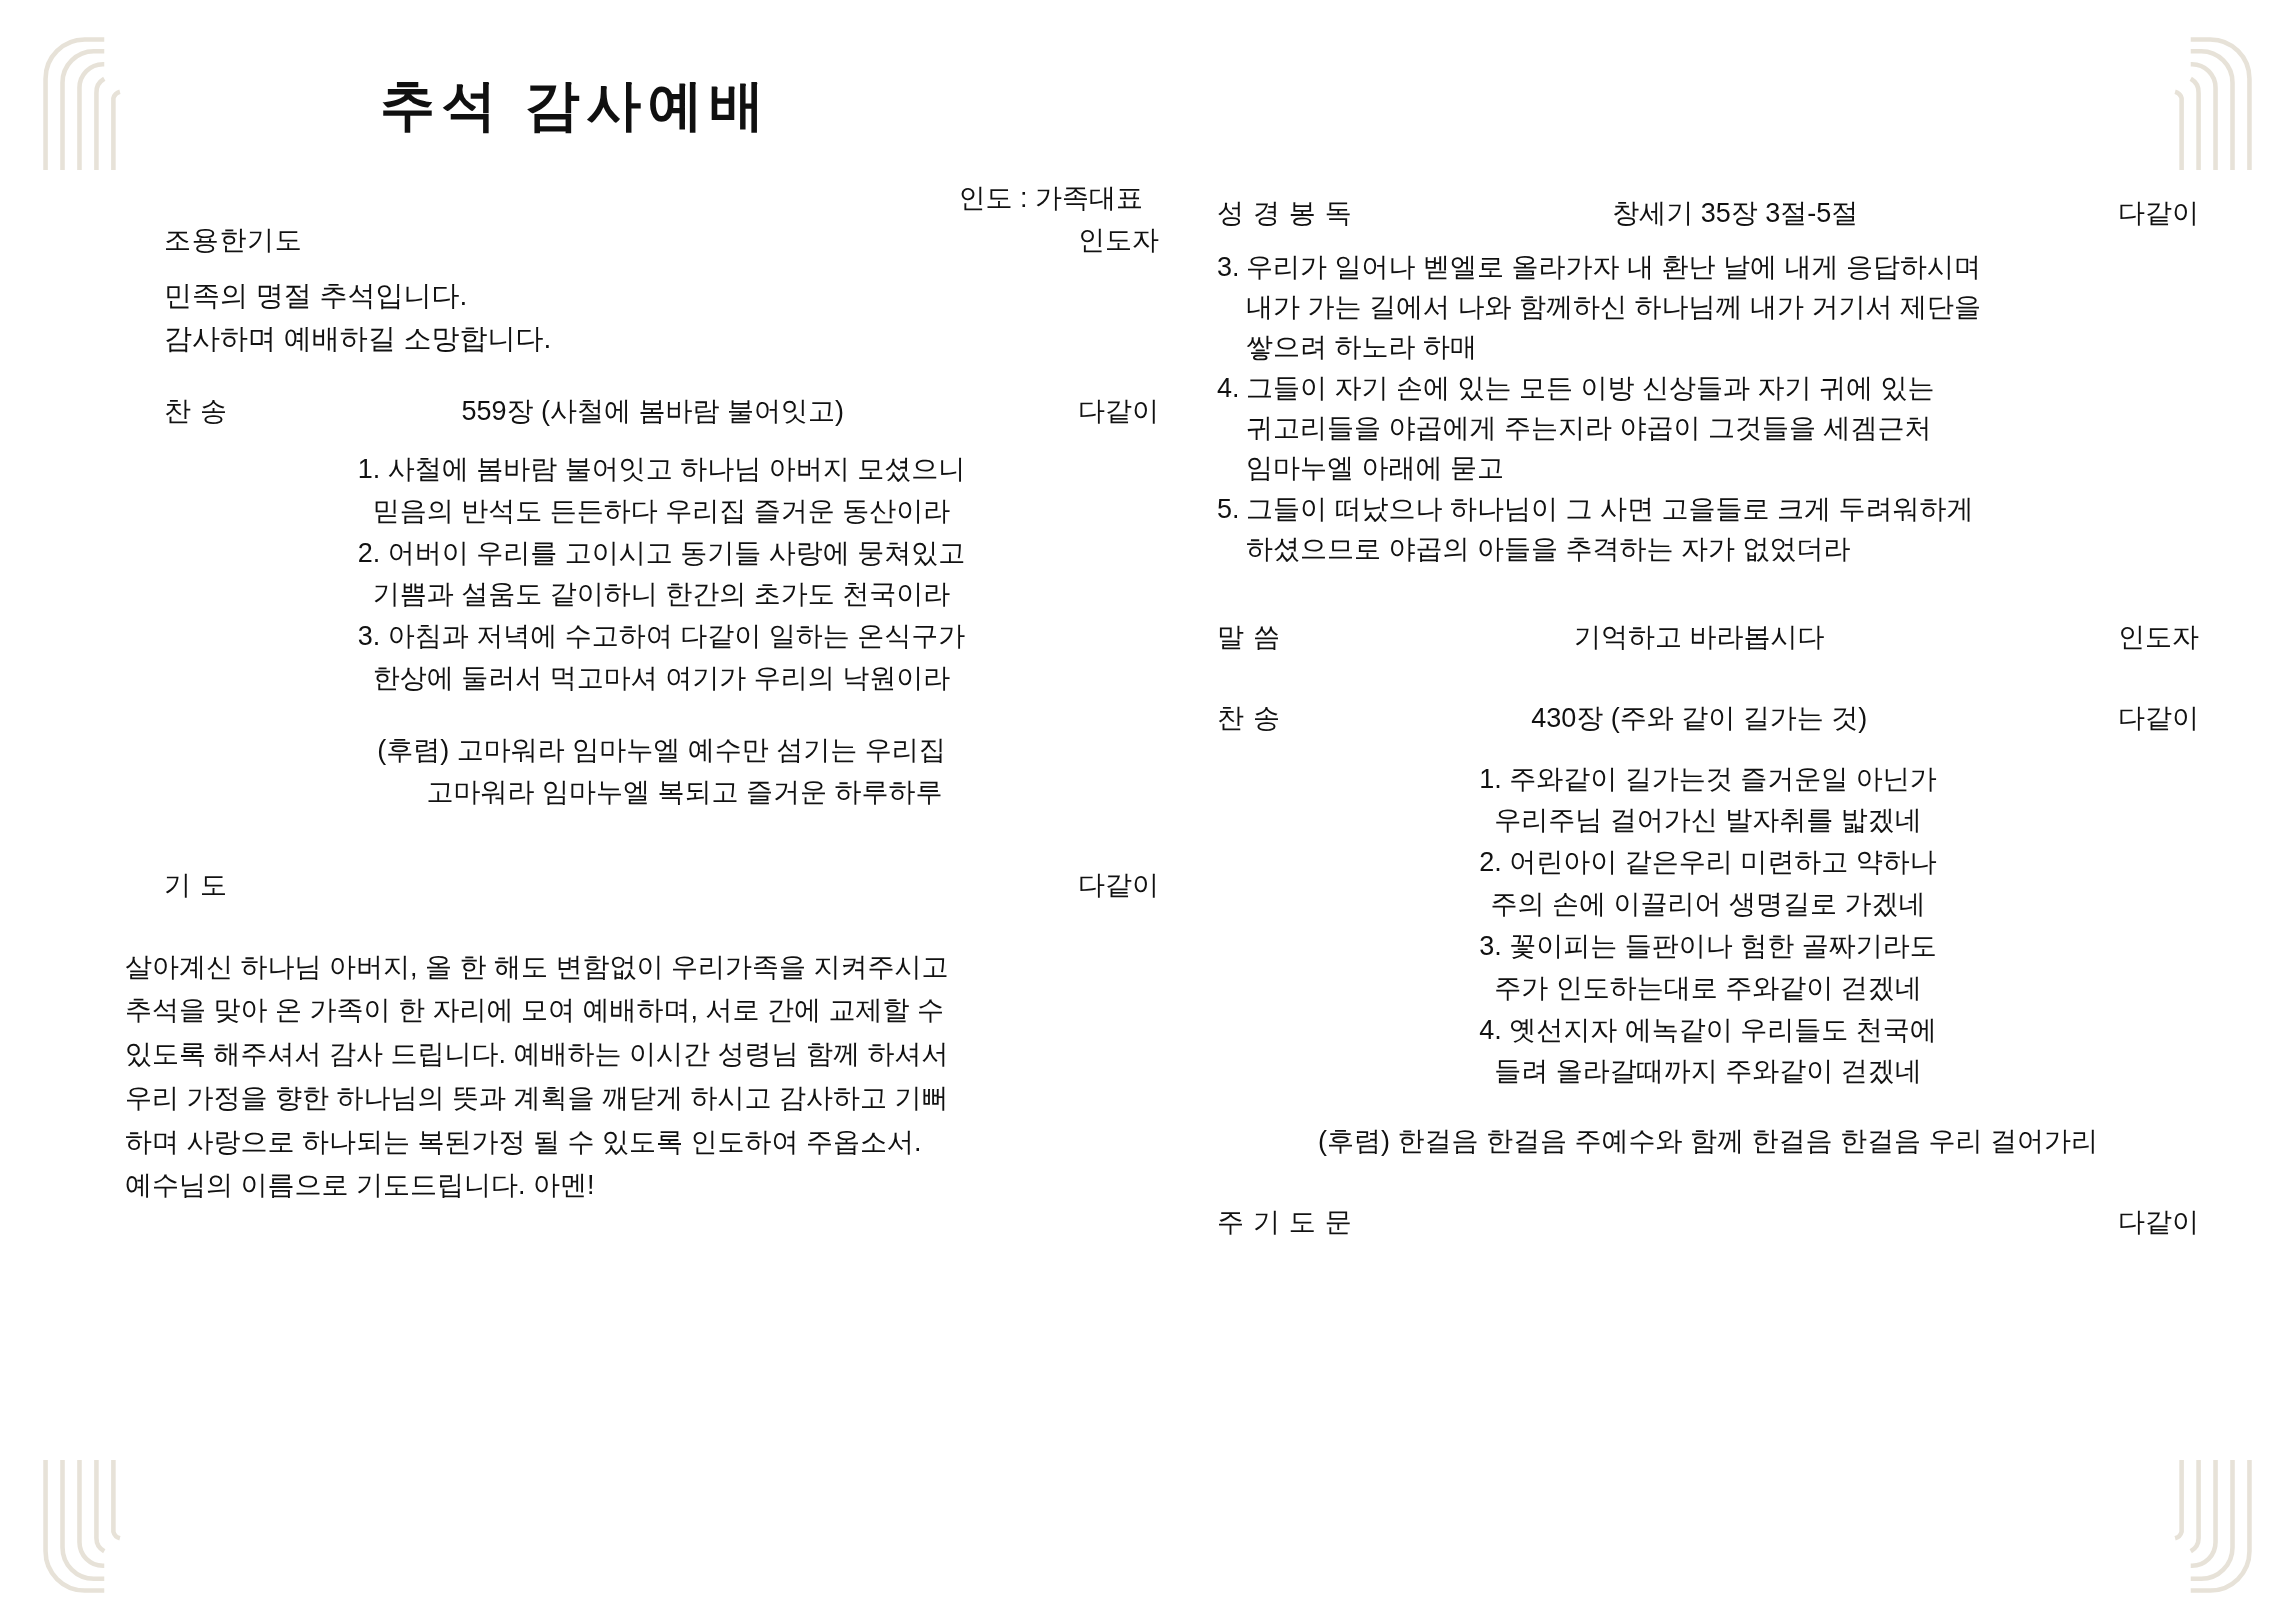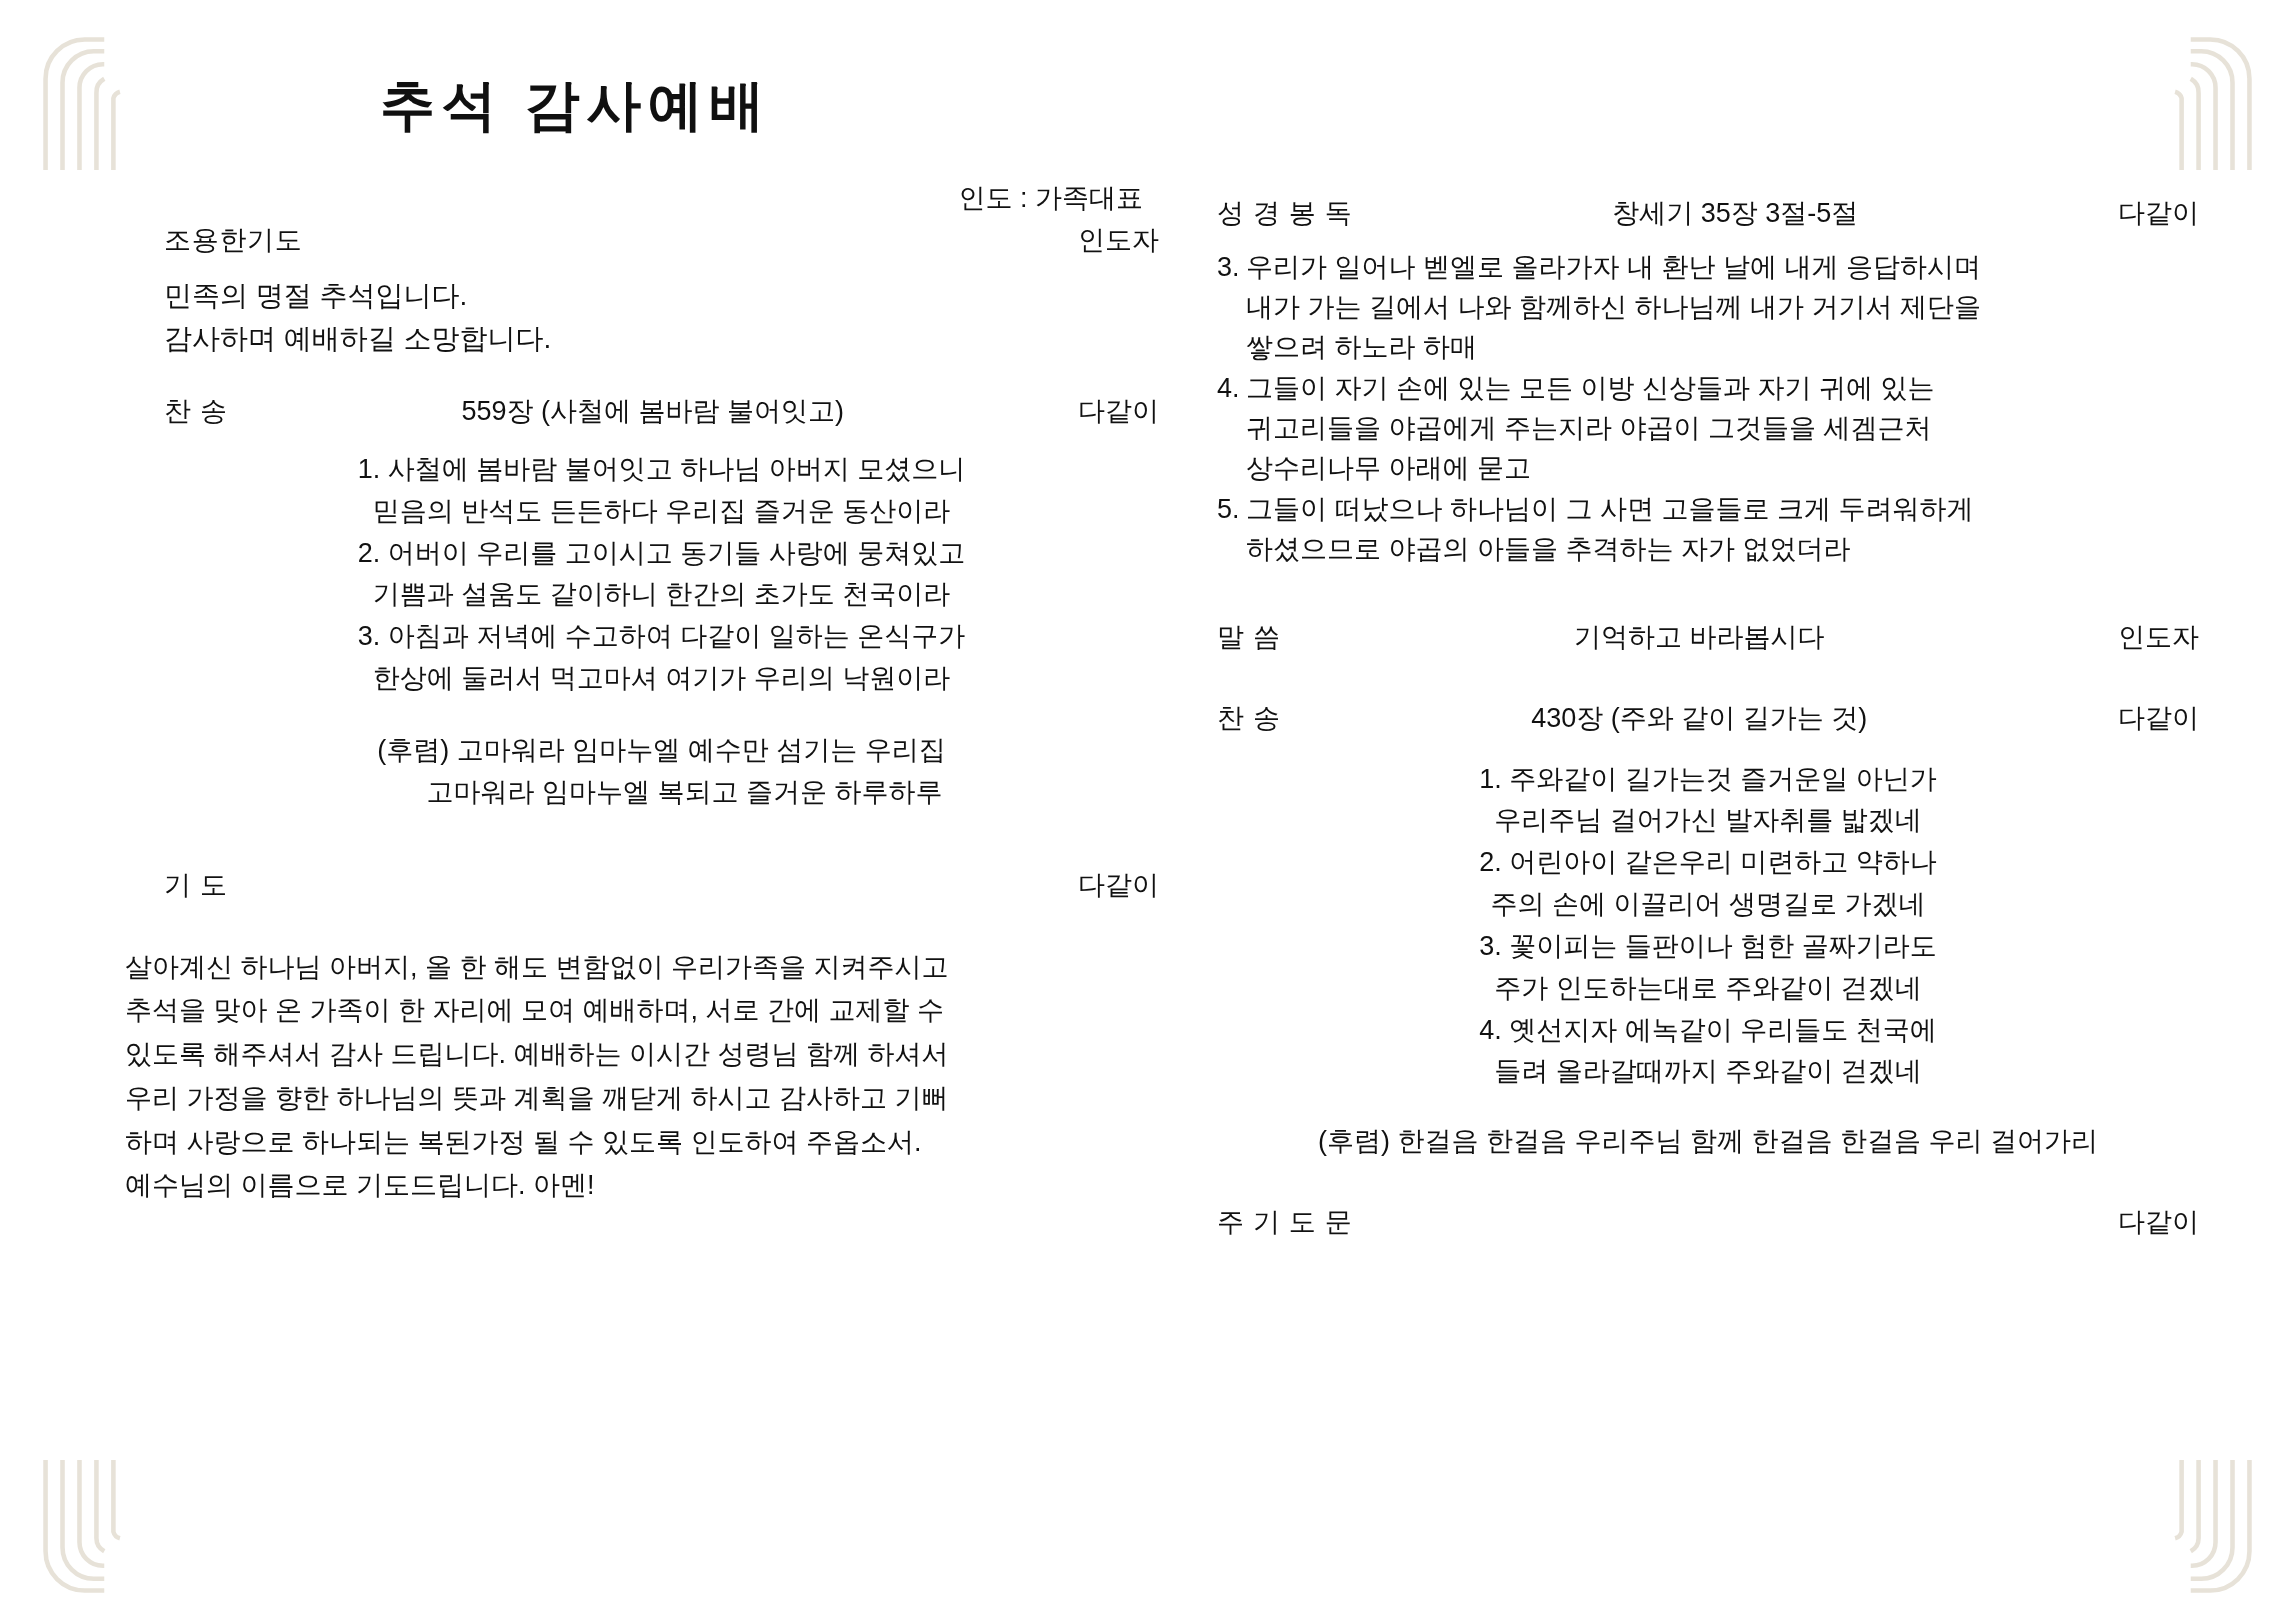--- a/index.html
+++ b/index.html
@@ -267,21 +267,21 @@
           <div>우리가 일어나 벧엘로 올라가자 내 환난 날에 내게 응답하시며</div>
           <div>내가 가는 길에서 나와 함께하신 하나님께 내가 거기서 제단을</div>
           <div>쌓으려 하노라 하매</div>
         </span>
       </div>
       <div class="verse">
         <span class="num">4.</span>
         <span class="txt">
           <div>그들이 자기 손에 있는 모든 이방 신상들과 자기 귀에 있는</div>
           <div>귀고리들을 야곱에게 주는지라 야곱이 그것들을 세겜근처</div>
-          <div>상수리나무 아래에 묻고</div>
+          <div>임마누엘 아래에 묻고</div>
         </span>
       </div>
       <div class="verse">
         <span class="num">5.</span>
         <span class="txt">
           <div>그들이 떠났으나 하나님이 그 사면 고을들로 크게 두려워하게</div>
           <div>하셨으므로 야곱의 아들을 추격하는 자가 없었더라</div>
         </span>
       </div>
     </div>
@@ -302,21 +302,21 @@
       <div class="hymn-line">1. 주와같이 길가는것 즐거운일 아닌가</div>
       <div class="hymn-line">우리주님 걸어가신 발자취를 밟겠네</div>
       <div class="hymn-line">2. 어린아이 같은우리 미련하고 약하나</div>
       <div class="hymn-line">주의 손에 이끌리어 생명길로 가겠네</div>
       <div class="hymn-line">3. 꽃이피는 들판이나 험한 골짜기라도</div>
       <div class="hymn-line">주가 인도하는대로 주와같이 걷겠네</div>
       <div class="hymn-line">4. 옛선지자 에녹같이 우리들도 천국에</div>
       <div class="hymn-line">들려 올라갈때까지 주와같이 걷겠네</div>
     </div>
 
-    <div class="refrain-r">(후렴) 한걸음 한걸음 우리주님 함께 한걸음 한걸음 우리 걸어가리</div>
+    <div class="refrain-r">(후렴) 한걸음 한걸음 주예수와 함께 한걸음 한걸음 우리 걸어가리</div>
 
     <div class="order-row" style="margin-top:46px;">
       <span class="lbl">주 기 도 문</span>
       <span class="mid"></span>
       <span class="who">다같이</span>
     </div>
 
   </div>
 </div>
 

